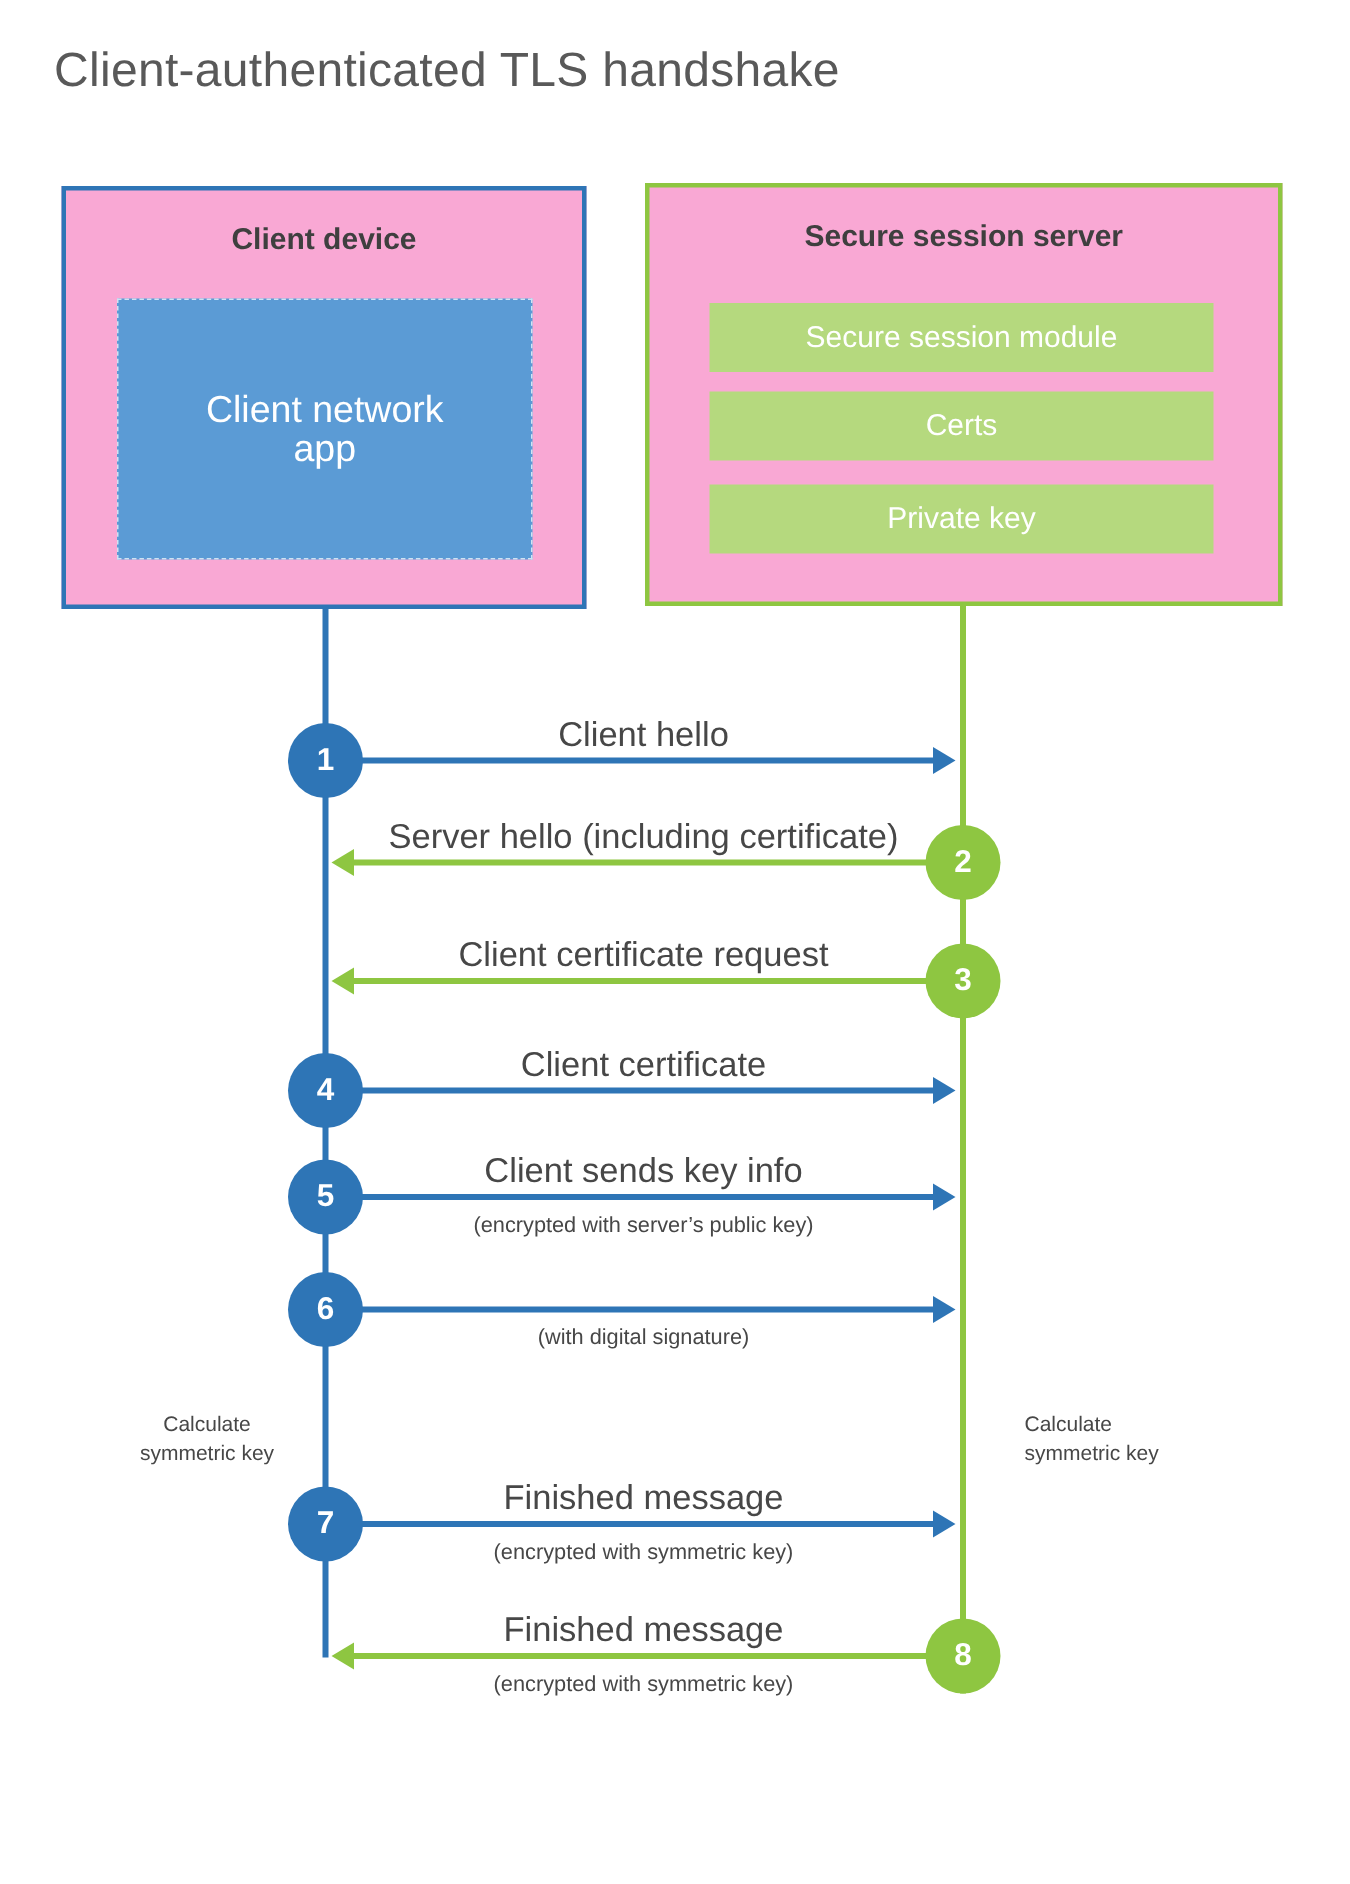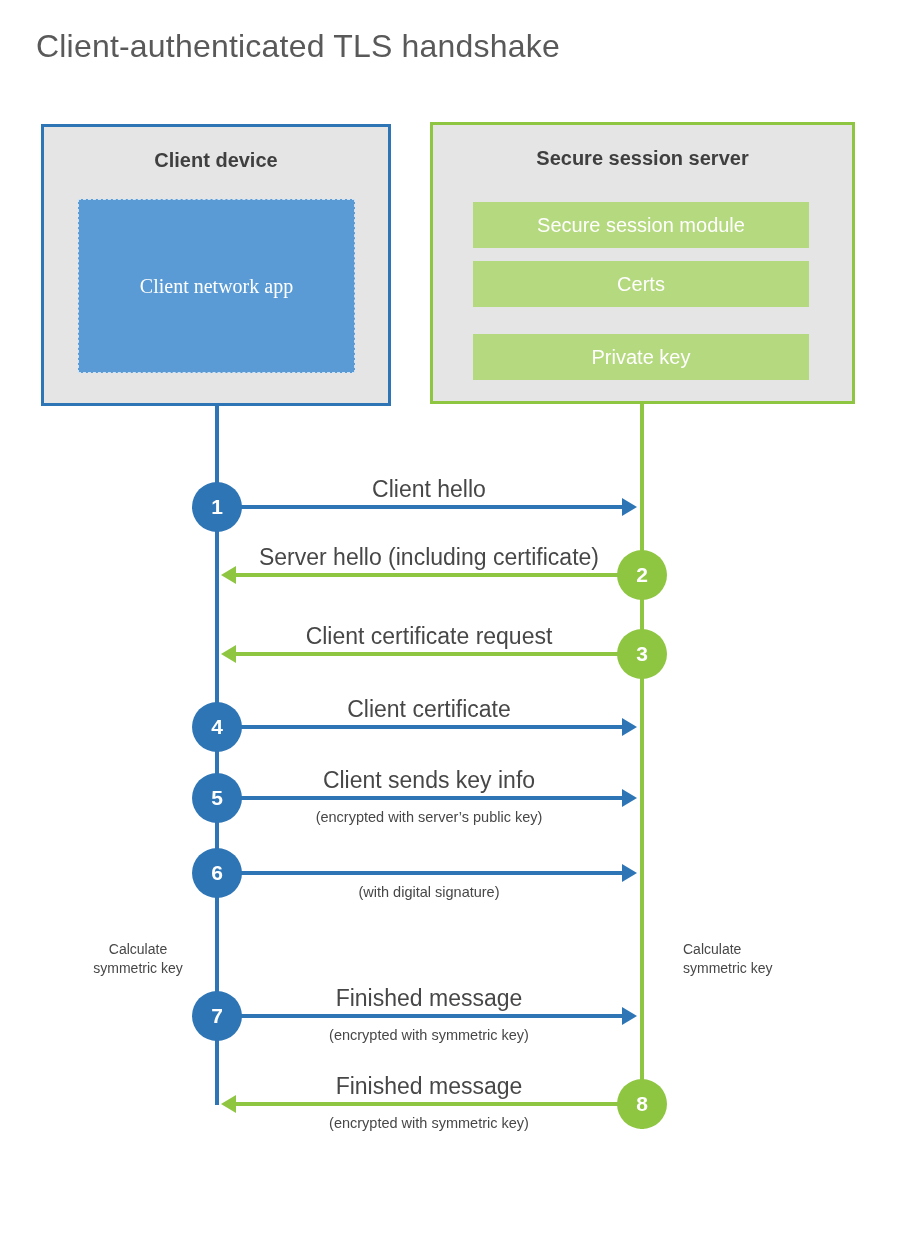--- a/index.html
+++ b/index.html
@@ -4,35 +4,35 @@
 <style>
   html,body{margin:0;padding:0;background:#ffffff;}
   #canvas{
     position:relative;width:900px;height:1256px;background:#ffffff;overflow:hidden;
     font-family:"Liberation Sans","DejaVu Sans",sans-serif;
   }
   .abs{position:absolute;}
   
   #title{left:36px;top:28px;font-size:32px;font-weight:400;color:#595959;letter-spacing:.2px;}
   
-  .actor{box-sizing:border-box;background:#e5e5e5;}
+  .actor{box-sizing:border-box;background:#f9a8d4;}
   #client-box{left:41px;top:124px;width:350px;height:282px;border:3px solid #2e75b6;}
   #server-box{left:430px;top:122px;width:425px;height:282px;border:3px solid #8ec641;}
   .actor-title{margin-top:22px;text-align:center;font-size:20px;font-weight:700;color:#3f3f3f;}
   #client-module{
     position:absolute;left:34px;top:72px;width:277px;height:174px;
     background:#5b9bd5;border:1px dashed #cfe2f3;box-sizing:border-box;
     display:flex;align-items:center;justify-content:center;text-align:center;
   }
-  #client-module span{color:#ffffff;font-size:20px;line-height:26px;max-width:180px;font-family:Liberation Serif, serif;}
+  #client-module span{color:#ffffff;font-size:25px;line-height:26px;max-width:180px;}
   .server-bar{
     position:absolute;left:40px;width:336px;height:46px;background:#b5d97e;
     text-align:center;line-height:46px;color:#ffffff;font-size:20px;
   }
-  #server-bar-0{top:77px;} #server-bar-1{top:136px;} #server-bar-2{top:198px;margin-top:11px;}
+  #server-bar-0{top:77px;} #server-bar-1{top:136px;} #server-bar-2{top:198px;}
   
   .lifeline{width:4px;}
   #client-line{left:215px;top:404px;height:701px;background:#2e75b6;}
   #server-line{left:640px;top:402px;height:727px;background:#8ec641;}
   
   .step{left:0;width:900px;height:90px;}
   .lbl{position:absolute;left:217px;width:424px;top:14px;text-align:center;
        font-size:23px;color:#474747;}
   .sub{position:absolute;left:217px;width:424px;top:56px;text-align:center;
        font-size:14.5px;color:#474747;}

